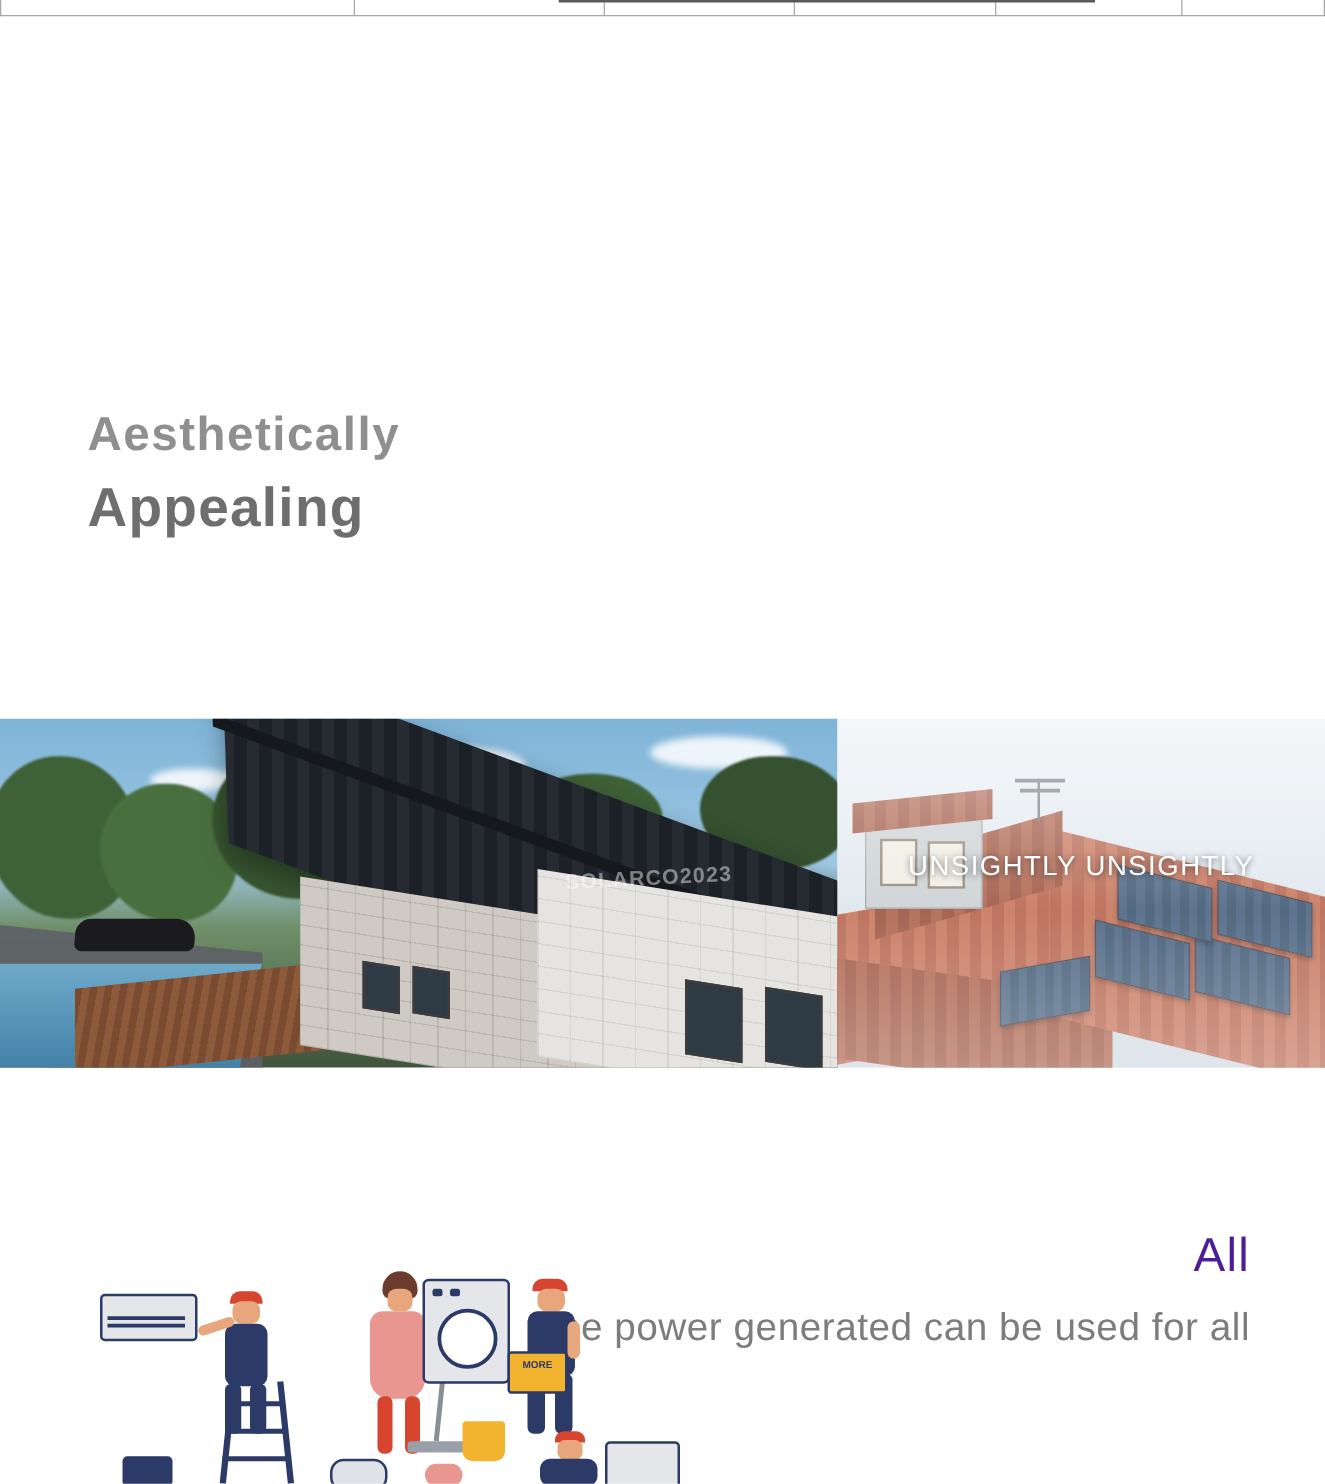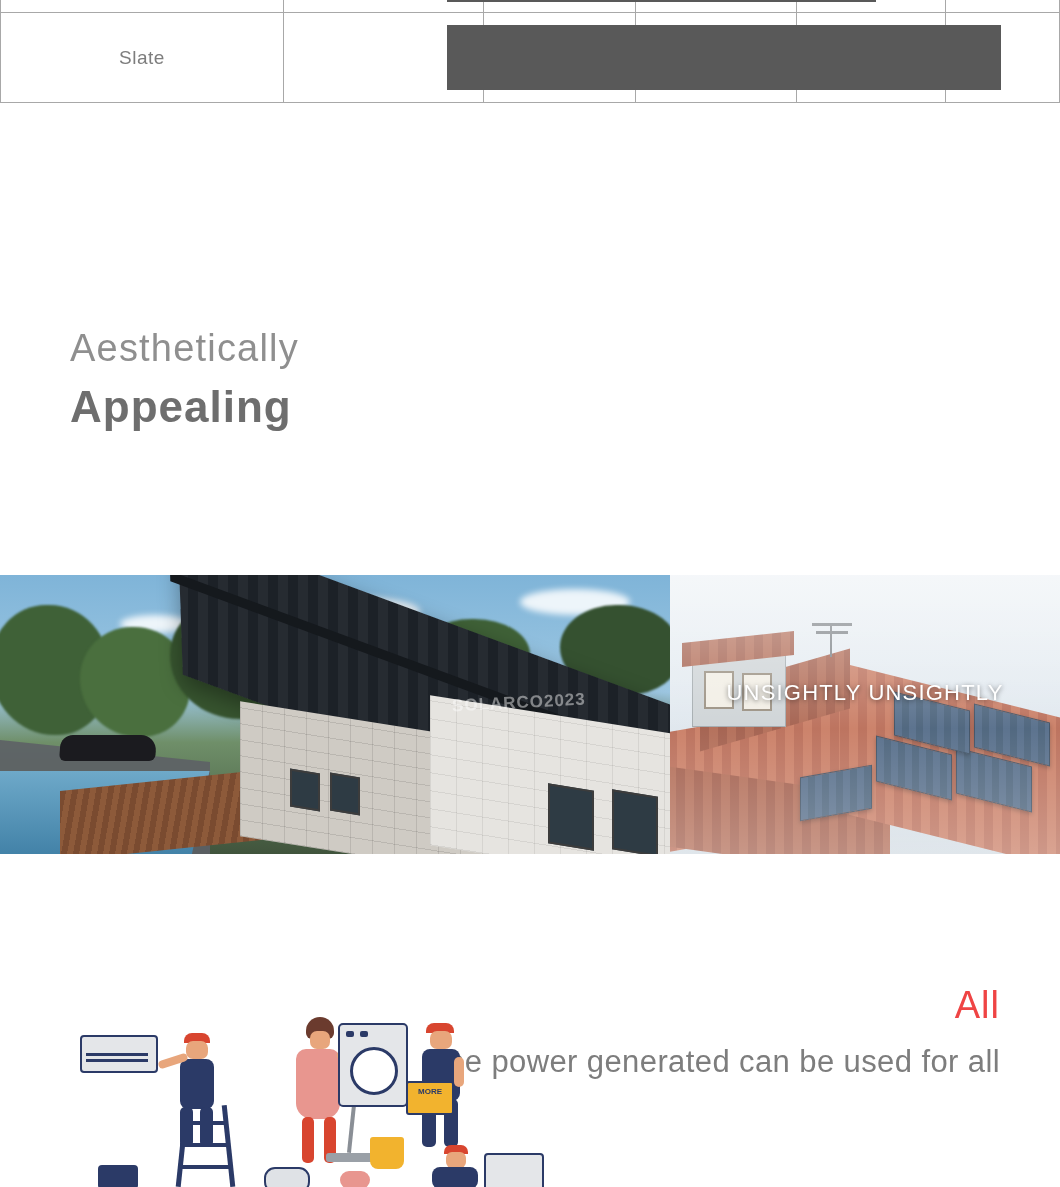--- a/index.html
+++ b/index.html
@@ -93,21 +93,21 @@
 
   
   .block-aesthetic {
     position: absolute;
     top: 325px;
     left: 70px;
     width: 940px;
   }
   .kicker {
     font-size: 38px;
-    font-weight: normal;
+    font-weight: bold;
     color: #8f8f8f;
     letter-spacing: 1.2px;
     line-height: 1.25;
   }
   .headline {
     font-size: 44px;
     font-weight: bold;
     color: #6e6e6e;
     letter-spacing: 1px;
     line-height: 1.25;
@@ -311,21 +311,21 @@
   
   .block-appliances {
     position: absolute;
     top: 985px;
     right: 60px;
     width: 620px;
     text-align: right;
   }
   .kicker-r {
     font-size: 38px;
-    color: #ef4444;
+    color: #4c1d95;
     letter-spacing: 1px;
     line-height: 1.1;
   }
   .headline-r {
     font-size: 46px;
     font-weight: bold;
     color: #6e6e6e;
     letter-spacing: 0.5px;
     line-height: 1.25;
     margin-top: 4px;
@@ -367,32 +367,20 @@
       <td class="plot-cell">
         <div class="plot-inner">
           <div class="gridline" style="left:25.7%"></div>
           <div class="gridline" style="left:45.3%"></div>
           <div class="gridline" style="left:66.1%"></div>
           <div class="gridline" style="left:85.3%"></div>
           <div class="bar" style="left:21.0%; width:55.4%; top:-20px; bottom:10px;"></div>
         </div>
       </td>
     </tr>
-    <tr>
-      <td class="cat-cell">Slate</td>
-      <td class="plot-cell">
-        <div class="plot-inner">
-          <div class="gridline" style="left:25.7%"></div>
-          <div class="gridline" style="left:45.3%"></div>
-          <div class="gridline" style="left:66.1%"></div>
-          <div class="gridline" style="left:85.3%"></div>
-          <div class="bar" style="left:21.0%; width:71.5%;"></div>
-        </div>
-      </td>
-    </tr>
   </tbody>
     </table>
 
 </div>
 
 <div class="block-aesthetic">
   <div class="kicker">Aesthetically</div>
   <div class="headline">Appealing</div>
 </div>
 

